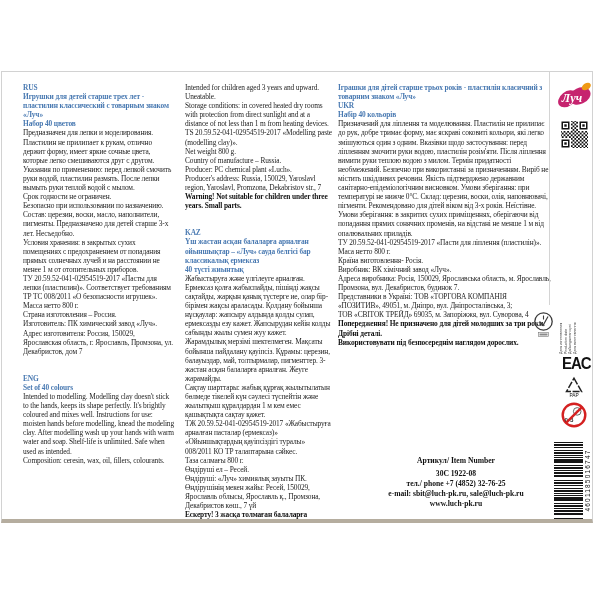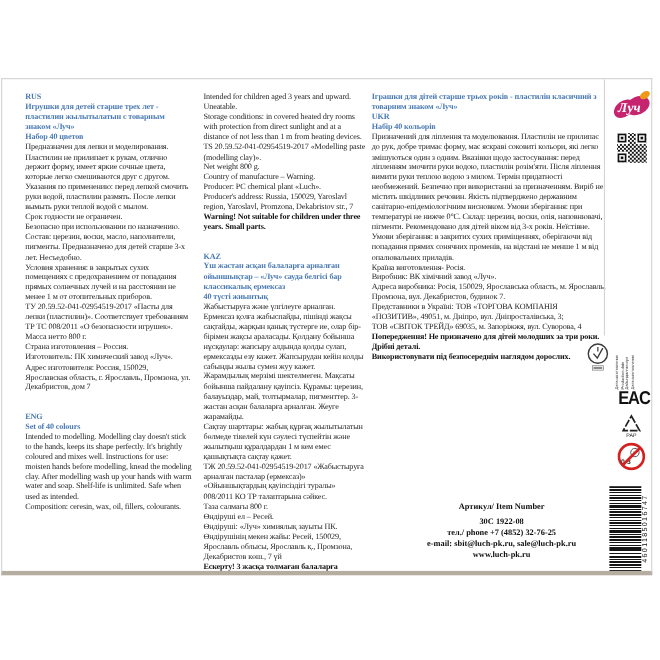--- a/index.html
+++ b/index.html
@@ -44,21 +44,21 @@
 </style>
 </head>
 <body>
 
 <div class="sheet">
   <div class="box">
 
     <div class="col col1">
       <section>
         <p class="hdr">RUS</p>
-        <p class="hdr">Игрушки для детей старше трех лет - пластилин жылытылатын с товарным знаком «Луч»</p>
+        <p class="hdr">Игрушки для детей старше трех лет - пластилин классический с товарным знаком «Луч»</p>
         <p class="hdr">Набор 40 цветов</p>
         <p>Предназначен для лепки и моделирования. Пластилин не прилипает к рукам, отлично держит форму, имеет яркие сочные цвета, которые легко смешиваются друг с другом. Указания по применению: перед лепкой смочить руки водой, пластилин размять. После лепки вымыть руки теплой водой с мылом.</p>
         <p>Срок годности не ограничен.</p>
         <p>Безопасно при использовании по назначению.</p>
         <p>Состав: церезин, воски, масло, наполнители, пигменты. Предназначено для детей старше 3-х лет.  Несъедобно.</p>
         <p>Условия хранения: в закрытых сухих помещениях с предохранением от попадания прямых солнечных лучей и на расстоянии не менее 1 м от отопительных приборов.</p>
         <p>ТУ 20.59.52-041-02954519-2017 «Пасты для лепки (пластилин)». Соответствует требованиям ТР ТС 008/2011 «О безопасности игрушек».</p>
         <p>Масса нетто 800 г.</p>
         <p>Страна изготовления – Россия.</p>
         <p>Изготовитель: ПК химический завод «Луч».</p>
@@ -70,21 +70,21 @@
         <p>Intended to modelling. Modelling clay doesn't stick to the hands, keeps its shape perfectly. It's brightly coloured and mixes well. Instructions for use: moisten hands before modelling, knead the modeling clay. After modelling wash up your hands with warm water and soap. Shelf-life is unlimited. Safe when used as intended.</p>
         <p>Composition: ceresin, wax, oil, fillers, colourants.</p>
       </section>
     </div>
 
     <div class="col col2">
       <section>
         <p>Intended for children aged 3 years and upward. Uneatable.</p>
         <p>Storage conditions: in covered  heated dry rooms with protection from direct sunlight and at a distance of not less than 1 m from heating devices. TS 20.59.52-041-02954519-2017 «Modelling paste (modelling clay)».</p>
         <p>Net weight 800 g.</p>
-        <p>Country of manufacture – Warning.</p>
+        <p>Country of manufacture – Russia.</p>
         <p>Producer: PC chemical plant «Luch».</p>
         <p>Producer's address: Russia, 150029, Yaroslavl region, Yaroslavl, Promzona, Dekabristov str., 7</p>
         <p class="warn">Warning! Not suitable for children under three years. Small parts.</p>
       </section>
       <section class="gap">
         <p class="hdr">KAZ</p>
         <p class="hdr">Үш жастан асқан балаларға арналған ойыншықтар – «Луч» сауда белгісі бар классикалық ермексаз</p>
         <p class="hdr">40 түсті жиынтық</p>
         <p>Жабыстыруға және үлгілеуге арналған. Ермексаз қолға жабыспайды, пішінді жақсы сақтайды, жарқын қанық түстерге ие, олар бір-бірімен жақсы араласады. Қолдану бойынша нұсқаулар: жапсыру алдында қолды сулап, ермексазды езу кажет. Жапсырудан кейін колды сабынды жылы сумен жуу кажет.</p>
         <p>Жарамдылық мерзімі шектелмеген. Мақсаты бойынша пайдалану қауіпсіз. Құрамы: церезин, балауыздар, май, толтырмалар, пигменттер. 3-жастан асқан балаларға арналған. Жеуге жарамайды.</p>
@@ -97,20 +97,21 @@
         <p class="warn">Ескерту! 3 жасқа толмаған балаларға пайдалану қауіпті. Ұсақ бөлшектер бар.</p>
       </section>
     </div>
 
     <div class="col col3">
       <section>
         <p class="hdr">Іграшки для дітей старше трьох років - пластилін класичний з товарним знаком «Луч»</p>
         <p class="hdr">UKR</p>
         <p class="hdr">Набір 40 кольорів</p>
         <p>Призначений для ліплення та моделювання. Пластилін не прилипає до рук, добре тримає форму, має яскраві соковиті кольори, які легко змішуються один з одним. Вказівки щодо застосування: перед ліпленням змочити руки водою, пластилін розім'яти. Після ліплення вимити руки теплою водою з милом. Термін придатності необмежений. Безпечно при використанні за призначенням. Виріб не містить шкідливих речовин. Якість підтверджено державним санітарно-епідеміологічним висновком. Умови зберігання: при температурі не нижче 0°С. Склад: церезин, воски, олія, наповнювачі, пігменти. Рекомендовано для дітей віком від 3-х років. Неїстівне. Умови зберігання: в закритих сухих приміщеннях, оберігаючи від попадання прямих сонячних променів, на відстані не менше 1 м від опалювальних приладів.</p>
+        <p>ТУ 20.59.52-041-02954519-2017 «Пасти для ліплення (пластилін)». Маса нетто 800 г.</p>
         <p>Країна виготовлення- Росія.</p>
         <p>Виробник: ВК хімічний завод «Луч».</p>
         <p>Адреса виробника: Росія, 150029, Ярославська область, м. Ярославль, Промзона, вул. Декабристов, будинок 7.</p>
         <p>Представники в Україні: ТОВ «ТОРГОВА КОМПАНІЯ «ПОЗИТИВ», 49051,  м. Дніпро, вул. Дніпросталівська, 3;</p>
         <p>ТОВ «СВІТОК ТРЕЙД» 69035, м. Запоріжжя, вул. Суворова, 4</p>
         <p class="warn">Попередження! Не призначено для дітей молодших за три роки. Дрібні деталі.</p>
         <p class="warn">Використовувати під безпосереднім наглядом дорослих.</p>
       </section>
     </div>
 

